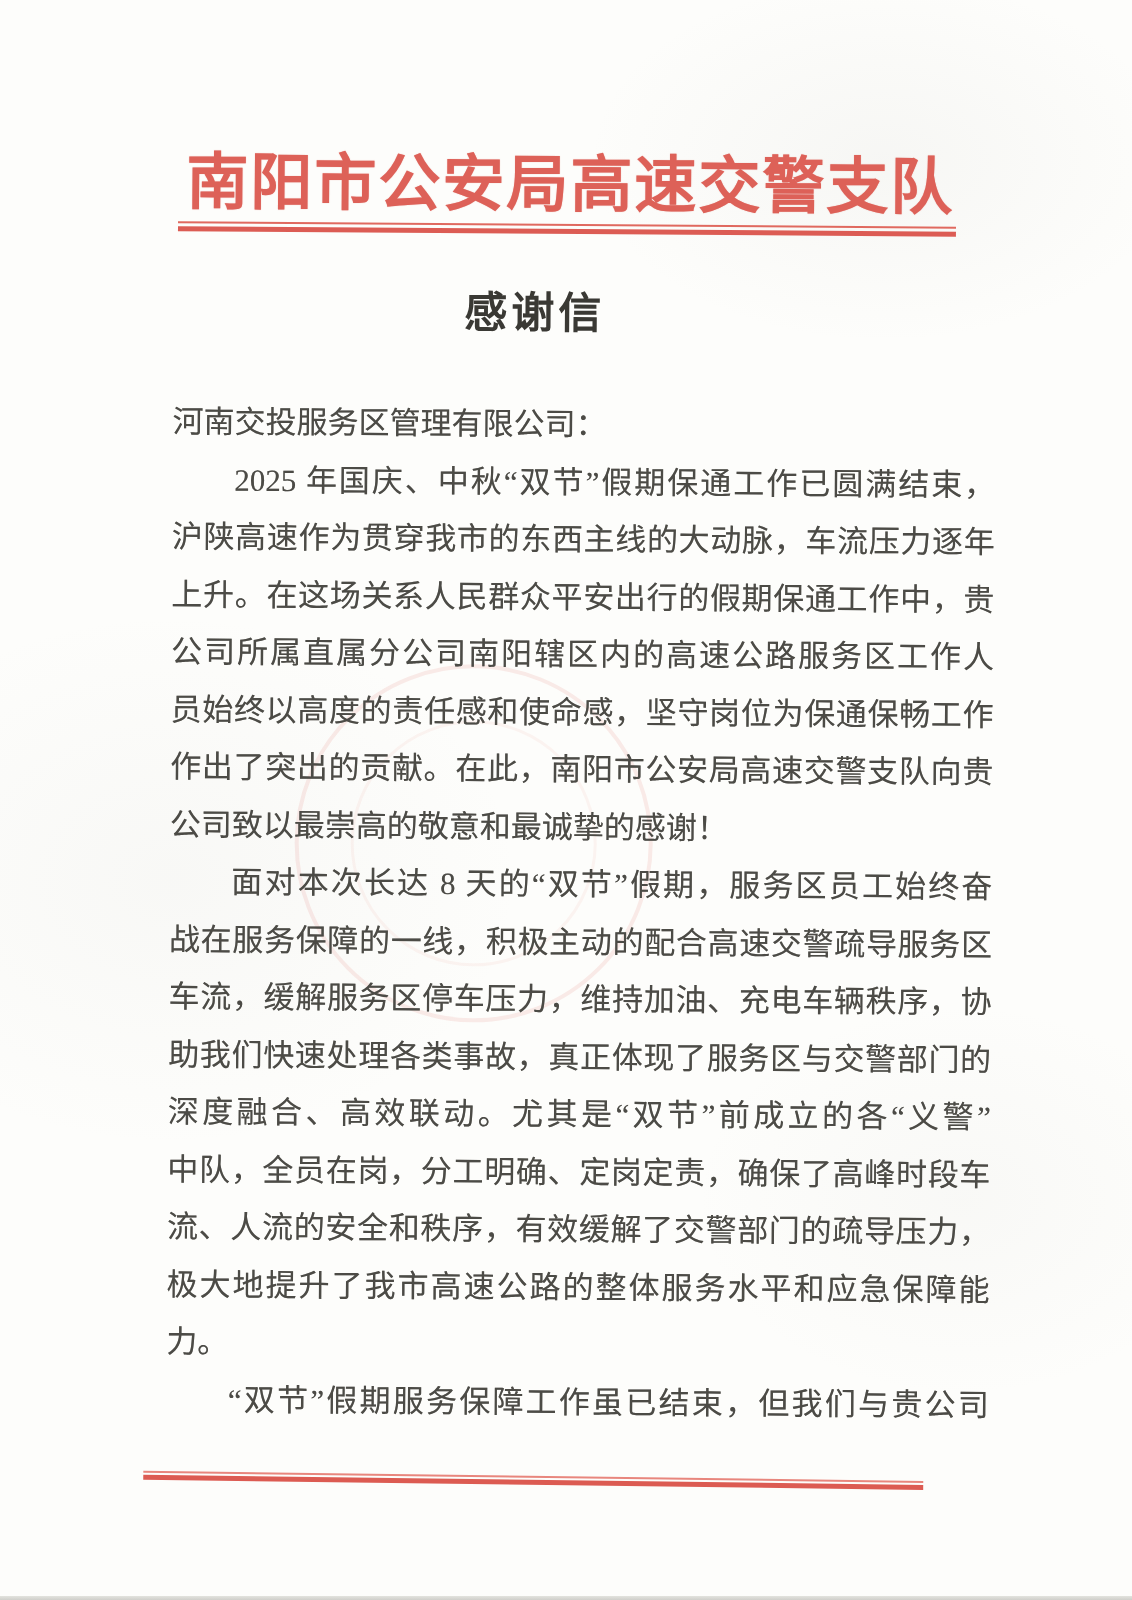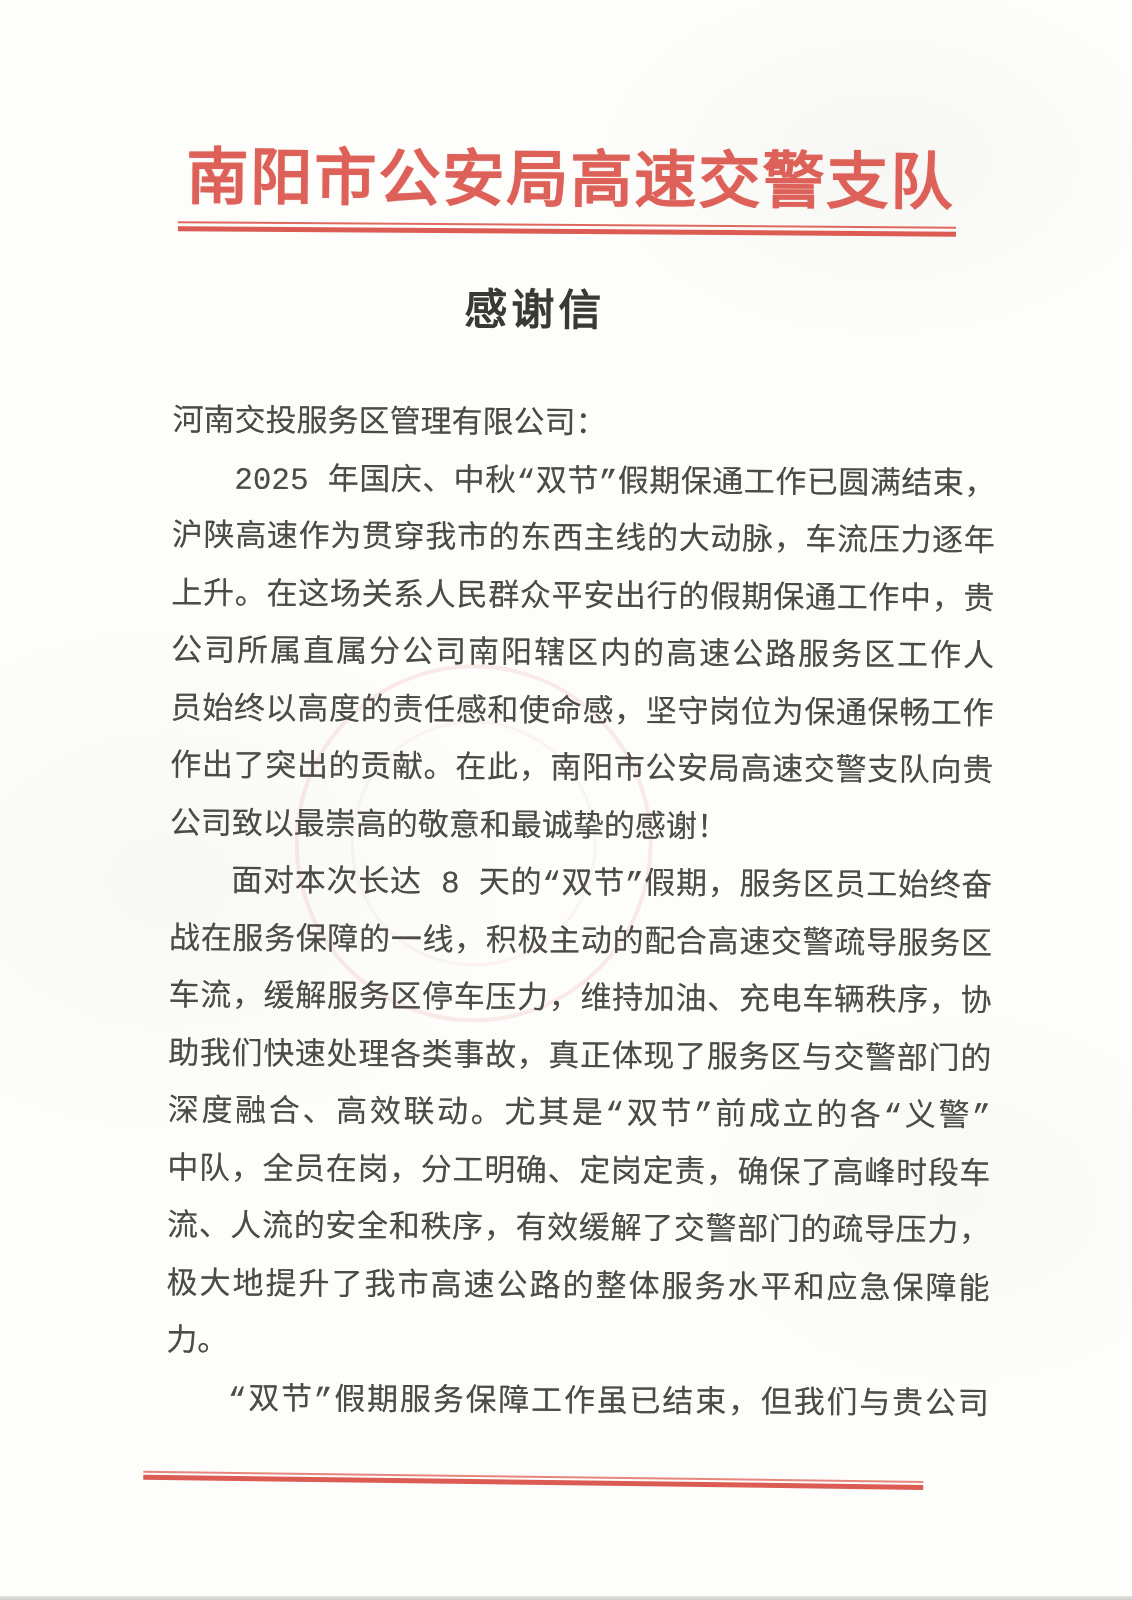--- a/index.html
+++ b/index.html
@@ -1,21 +1,21 @@
 <!DOCTYPE html>
 <html lang="zh-CN"><head>
 <meta charset="utf-8">
 <style>
   html,body{margin:0;padding:0;background:#ffffff;}
   .page{
     position:relative;
     width:1132px;height:1600px;
     margin:0 auto;
     overflow:hidden;
-    font-family:Liberation Mono, monospace;
+    font-family:Liberation Serif, serif;
     background:
       radial-gradient(420px 260px at 78% 10%, rgba(190,190,184,0.10), transparent 70%),
       radial-gradient(500px 380px at 15% 55%, rgba(190,190,184,0.08), transparent 70%),
       radial-gradient(380px 280px at 85% 75%, rgba(190,190,184,0.07), transparent 70%),
       #fdfdfb;
   }
   
   .scan-skew{
     position:absolute;inset:0;
     transform:rotate(0.4deg);

